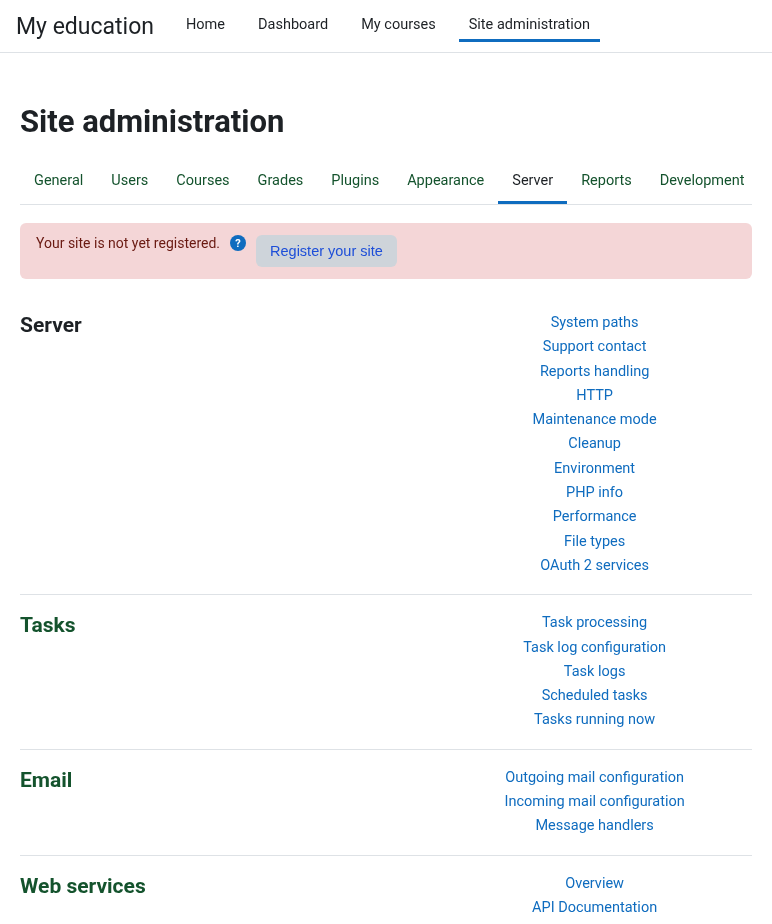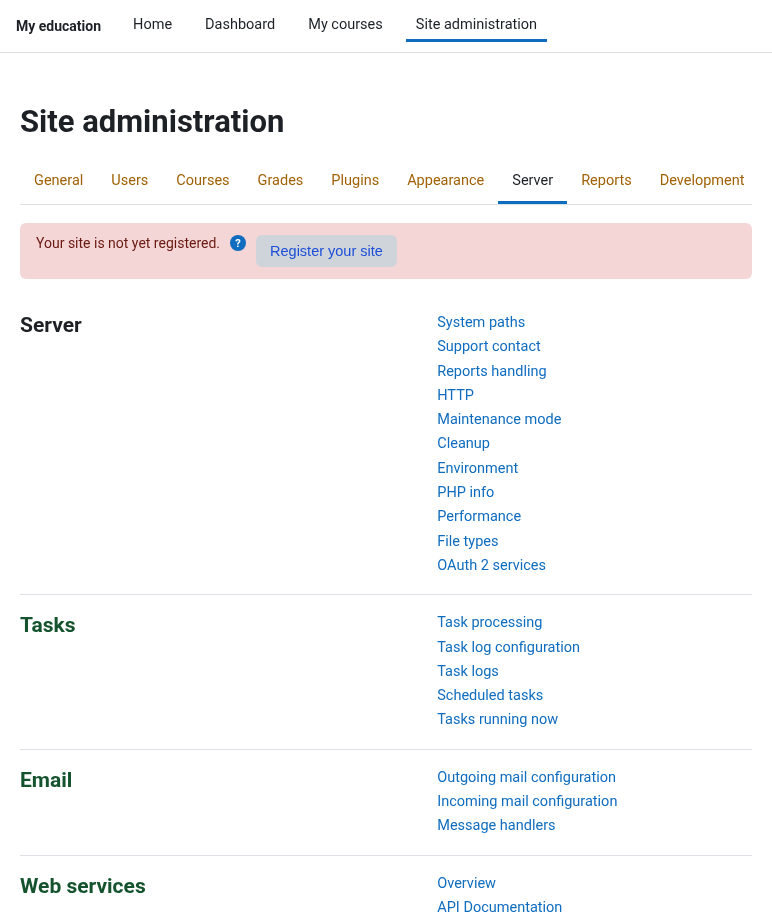--- a/index.html
+++ b/index.html
@@ -1,34 +1,34 @@
 <!DOCTYPE html>
 <html><head>
   <meta charset="utf-8">
   <style>
     * { margin: 0; padding: 0; box-sizing: border-box; }
     body { font-family: -apple-system, BlinkMacSystemFont, "Segoe UI", Roboto, Helvetica, Arial, sans-serif; font-size: 14px; color: #1d2125; background: #fff; }
     .topbar { display: flex; align-items: center; gap: 8px; padding: 10px 16px; border-bottom: 1px solid #dee2e6; }
-    .brand { font-size: 14px; font-weight: 700; margin-right: 14px; }
+    .brand { font-size: 23px; font-weight: 400; margin-right: 14px; }
     .topnav { display: flex; gap: 13px; }
     .topnav a { color: #1d2125; text-decoration: none; padding: 6px 10px; border-bottom: 3px solid transparent; font-size: 14.5px; }
     .topnav a.active { border-bottom-color: #0f6cbf; font-weight: 400; color: #1d2125; }
     .container { max-width: 760px; margin: 0 auto; padding: 50px 14px 30px 14px; }
     h1 { font-size: 31px; font-weight: 700; margin-bottom: 20px; }
     .tabs { display: flex; gap: 0; border-bottom: 1px solid #dee2e6; }
-    .tabs a { color: #a16207; text-decoration: none; padding: 12px 14px; border-bottom: 3px solid transparent; font-size: 14.5px; }
+    .tabs a { color: #14532d; text-decoration: none; padding: 12px 14px; border-bottom: 3px solid transparent; font-size: 14.5px; }
     .tabs a.active { color: #1d2125; border-bottom-color: #0f6cbf; }
     .alert { background: #f4d6d7; border-radius: 6px; padding: 12px 16px; margin-top: 18px; display: flex; align-items: flex-start; gap: 10px; color: #691911; }
     .help-icon { display: inline-flex; align-items: center; justify-content: center; width: 16px; height: 16px; border-radius: 50%; background: #0f6cbf; color: #fff; font-size: 11px; font-weight: 700; cursor: pointer; }
     .btn-secondary { background: #ced4da; border: none; border-radius: 6px; padding: 8px 14px; font-size: 14.5px; color: #1d4ed8; cursor: pointer; }
     .section { display: flex; padding: 18px 0; border-bottom: 1px solid #dee2e6; }
     .section:last-child { border-bottom: none; }
     .section-title { flex: 0 0 57%; font-size: 21px; font-weight: 700; }
     .section-title.link { color: #14532d; cursor: pointer; }
-    .section-links { flex: 1; display: flex; flex-direction: column; gap: 4px; }
+    .section-links { flex: 1; display: flex; flex-direction: column; gap: 4px; text-align: center; }
     .section-links a { color: #0f6cbf; text-decoration: none; font-size: 14.5px; line-height: 1.4; }
     .section:first-of-type { margin-top: 16px; }
   </style>
 </head>
 <body>
 
 <div class="topbar">
   <div class="brand">My education</div>
   <nav class="topnav" id="topnav">
       <a href="#">Home</a>

